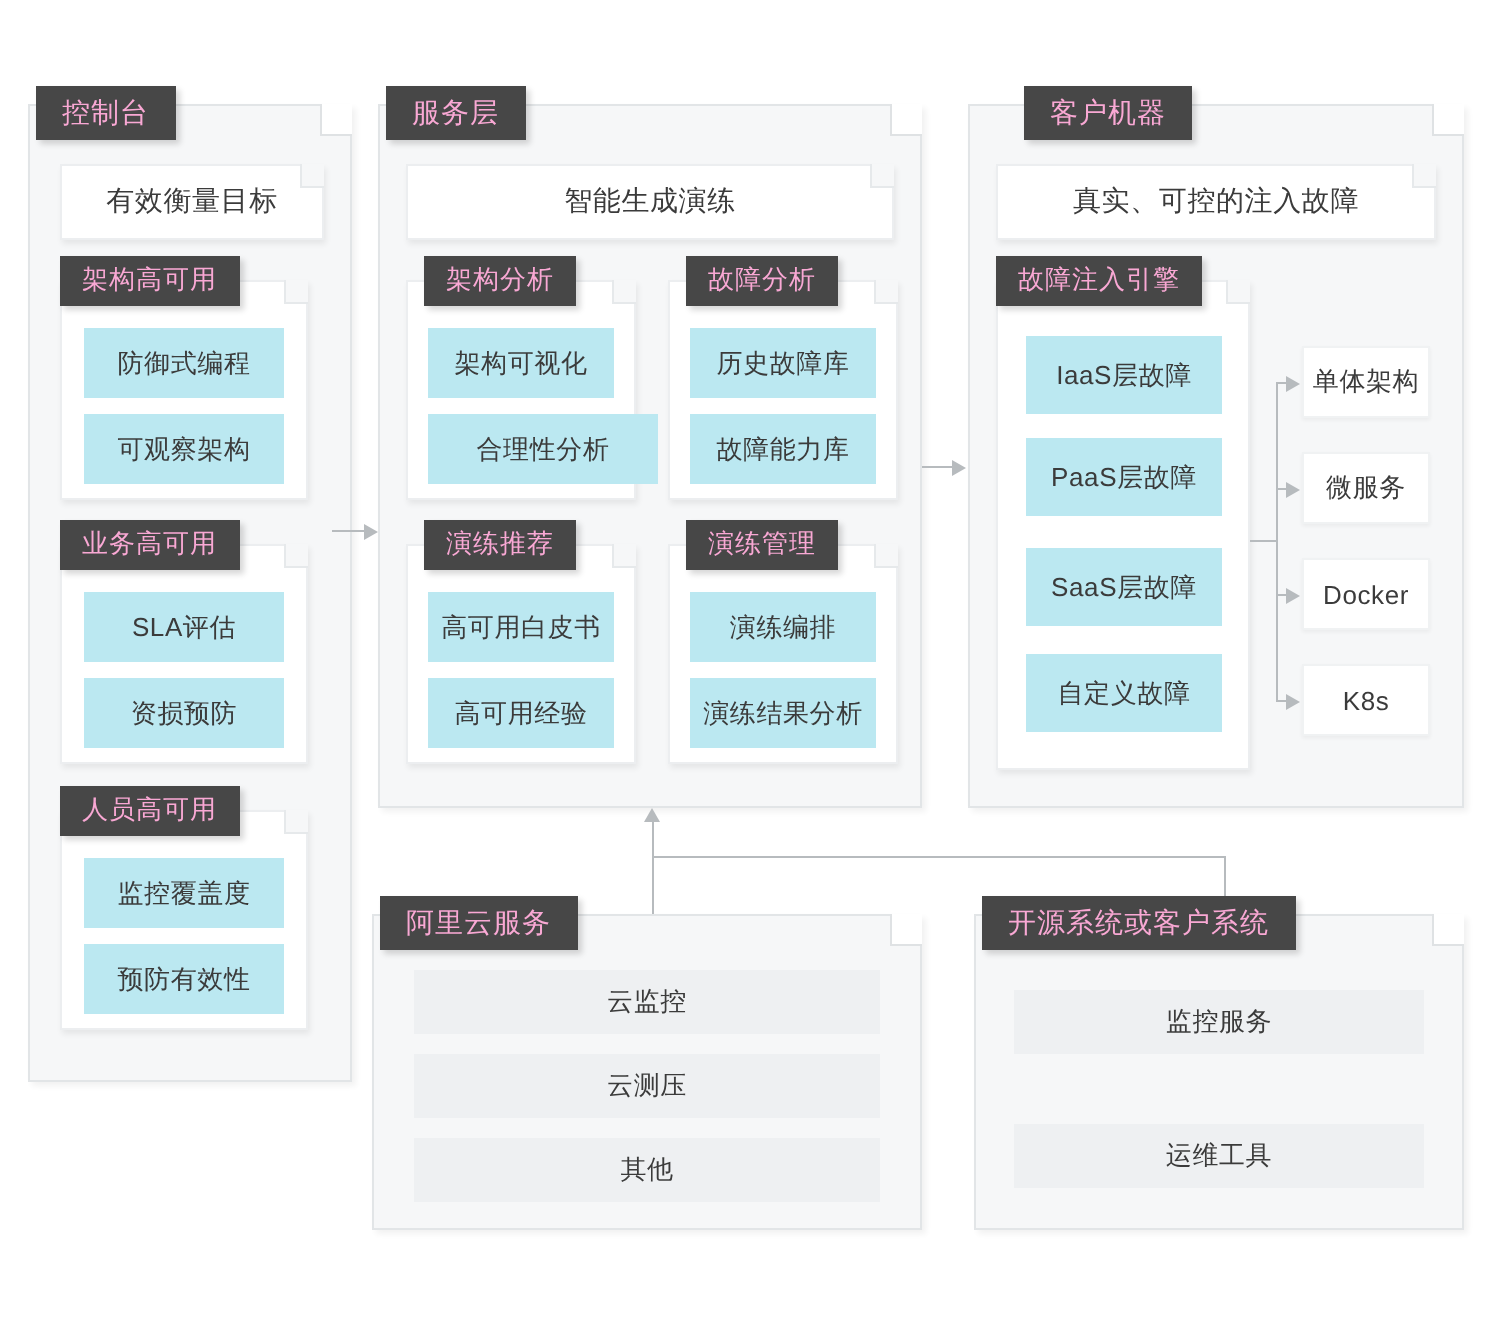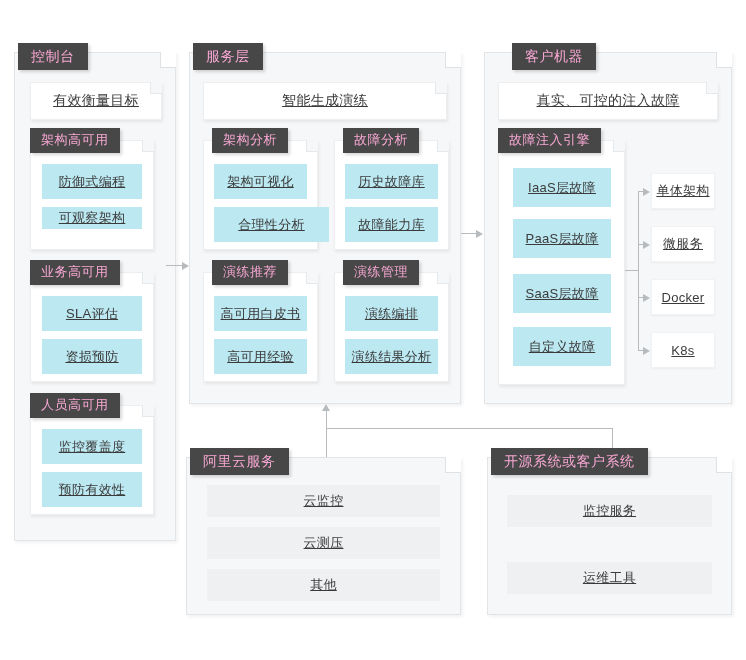--- a/index.html
+++ b/index.html
@@ -69,21 +69,20 @@
   
   .leaf {
     position: absolute;
     display: flex;
     align-items: center;
     justify-content: center;
     font-size: 13px;
     color: #3b3b3b;
     text-align: center;
     letter-spacing: 0.3px;
-    text-decoration: underline;
   }
   .leaf.cyan { background: #bbe8f1; }
   .leaf.white { background: #ffffff; border: 1px solid #f0f2f3; box-shadow: 0 1px 2px rgba(0,0,0,0.05); }
   .leaf.grey { background: #eef0f2; }
   .leaf.banner {
     background: #ffffff;
     border: 1px solid #eceef0;
     box-shadow: 1px 2px 3px rgba(0,0,0,0.07);
     font-size: 14px;
   }
@@ -119,21 +118,21 @@
 <div id="canvas">
 
   <div class="panel folded" style="left:14px; top:52px; width:162px; height:489px;"></div>
   <div class="tab" style="left:18px; top:43px;">控制台</div>
 
   <div class="leaf banner" style="left:30px; top:82px; width:132px; height:38px;">有效衡量目标</div>
 
   <div class="card folded" style="left:30px; top:140px; width:124px; height:110px;"></div>
   <div class="tab small" style="left:30px; top:128px;">架构高可用</div>
   <div class="leaf cyan" style="left:42px; top:164px; width:100px; height:35px;">防御式编程</div>
-  <div class="leaf cyan" style="left:42px; top:207px; width:100px; height:22px;">可观察架构</div>
+  <div class="leaf cyan" style="left:42px; top:207px; width:100px; height:35px;">可观察架构</div>
 
   <div class="card folded" style="left:30px; top:272px; width:124px; height:110px;"></div>
   <div class="tab small" style="left:30px; top:260px;">业务高可用</div>
   <div class="leaf cyan" style="left:42px; top:296px; width:100px; height:35px;">SLA评估</div>
   <div class="leaf cyan" style="left:42px; top:339px; width:100px; height:35px;">资损预防</div>
 
   <div class="card folded" style="left:30px; top:405px; width:124px; height:110px;"></div>
   <div class="tab small" style="left:30px; top:393px;">人员高可用</div>
   <div class="leaf cyan" style="left:42px; top:429px; width:100px; height:35px;">监控覆盖度</div>
   <div class="leaf cyan" style="left:42px; top:472px; width:100px; height:35px;">预防有效性</div>

